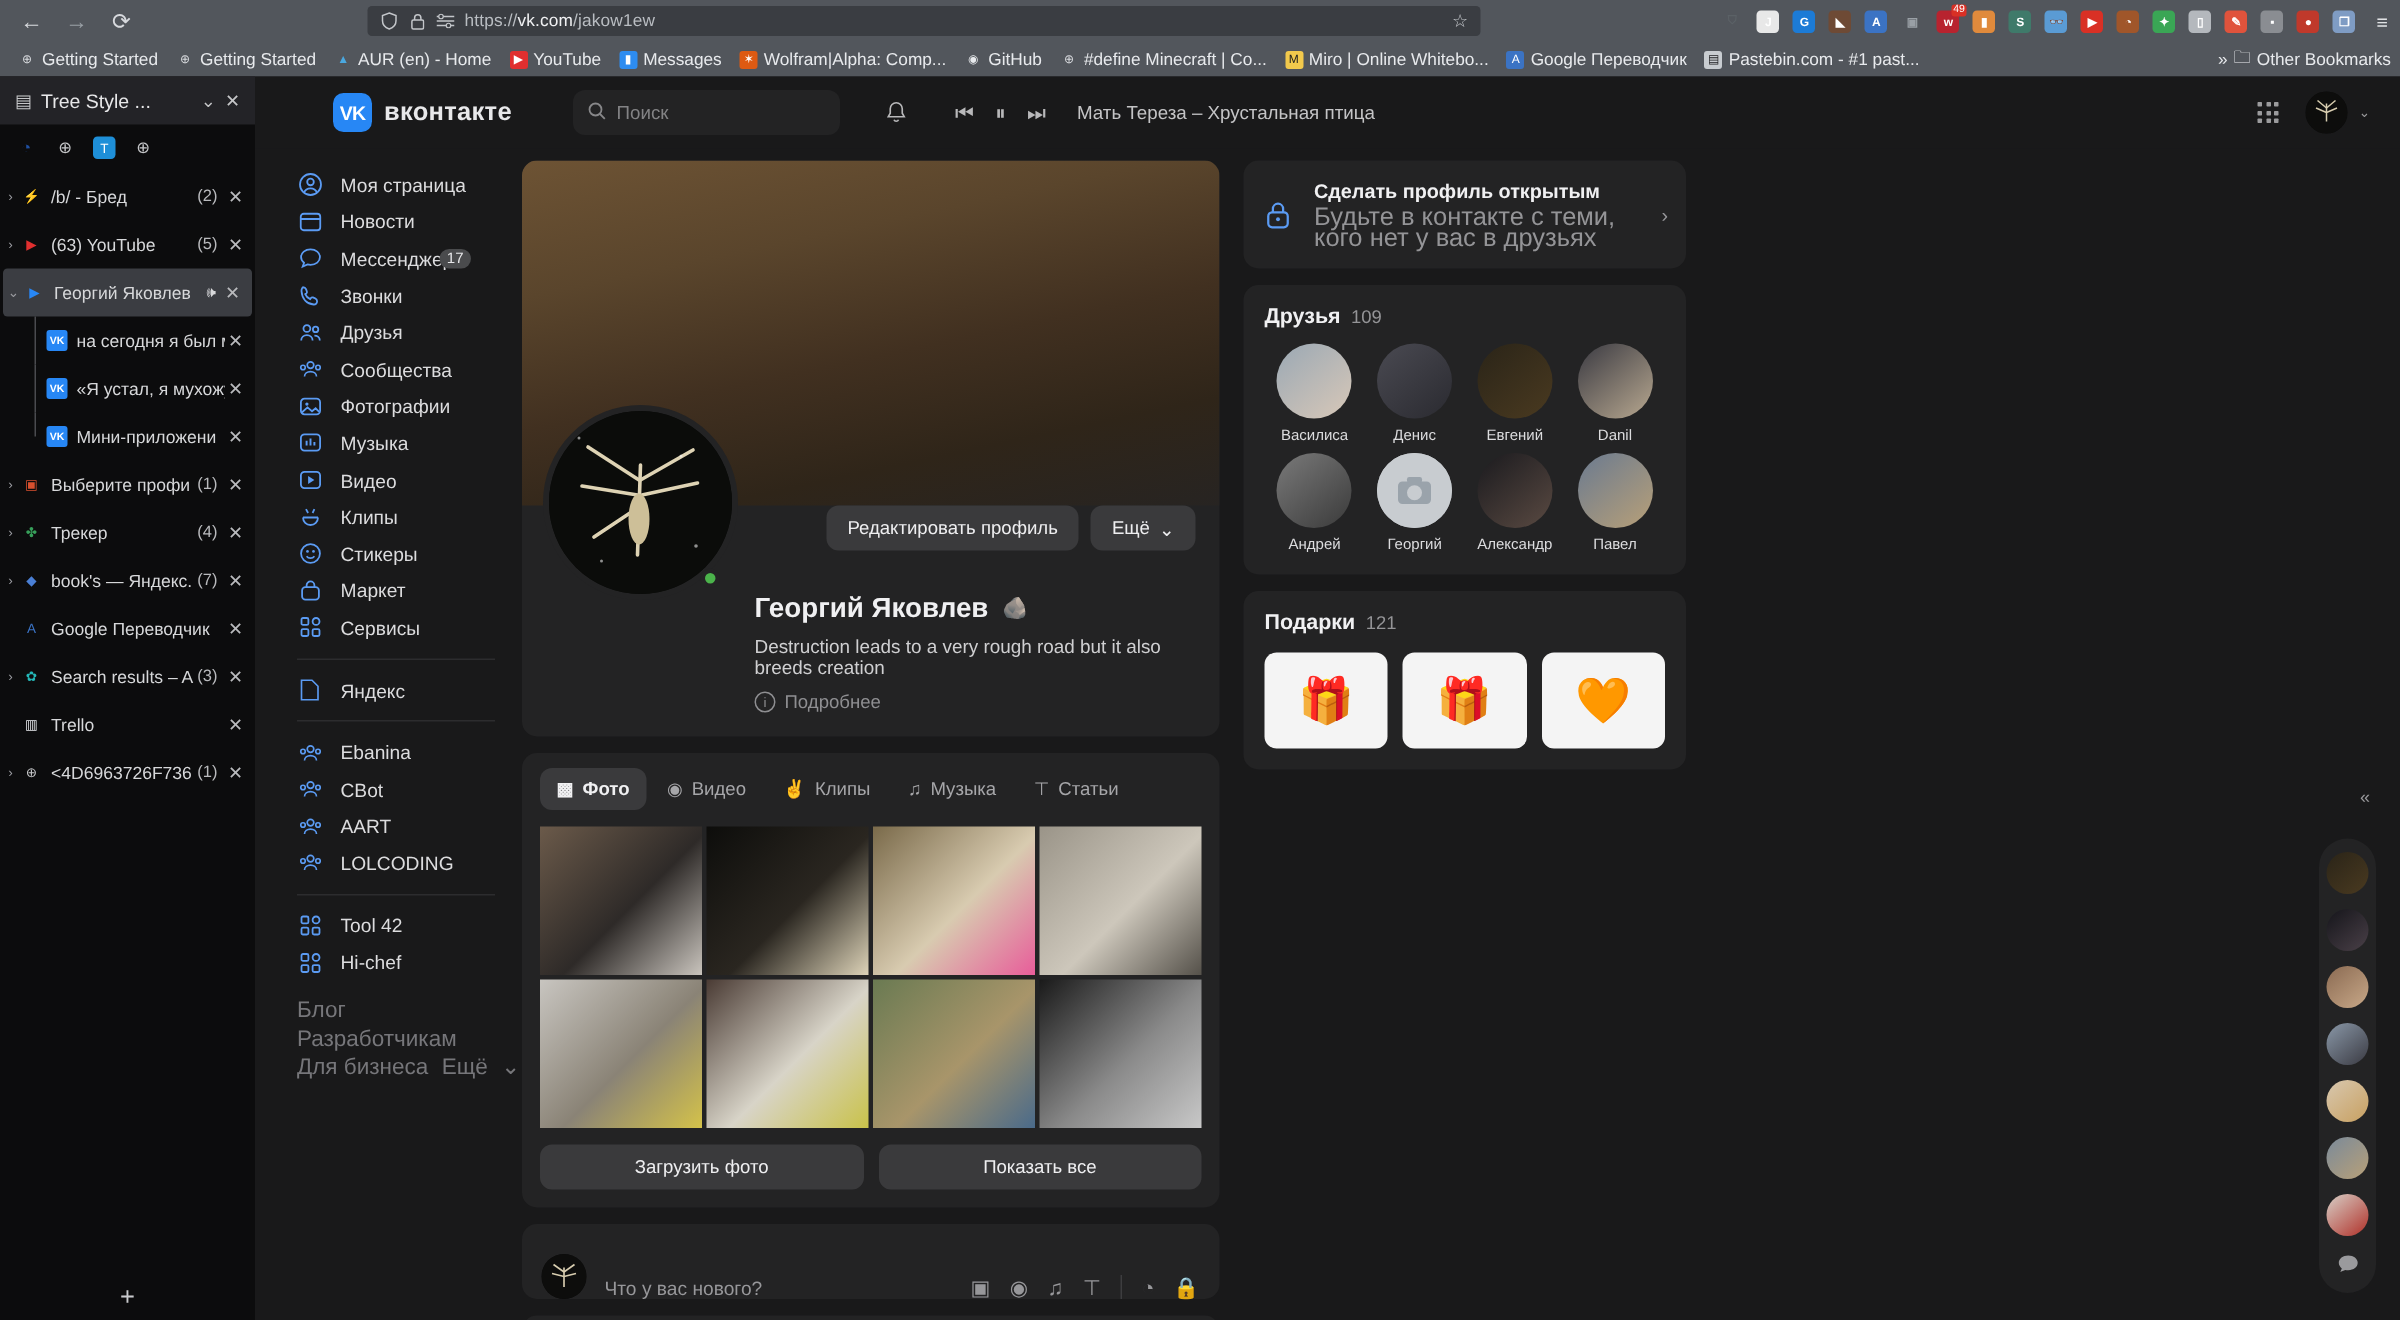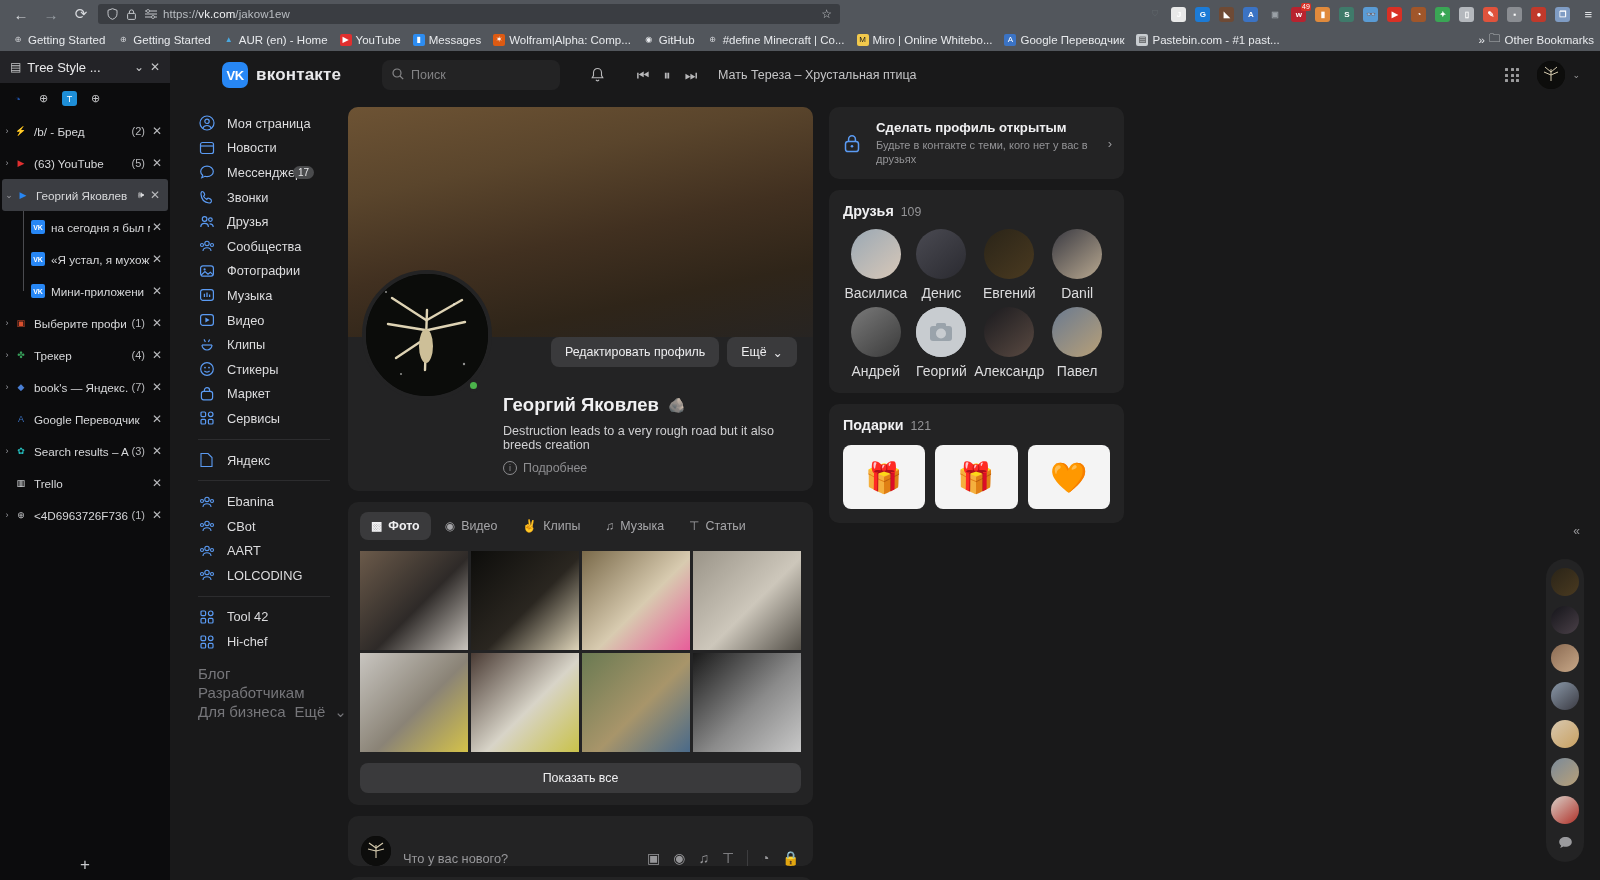--- a/index.html
+++ b/index.html
@@ -11,21 +11,21 @@
     color: #e1e3e6;
   }
   
   #browser-chrome { width: 1600px; background: #52565c; }
   #nav-bar { height: 28px; display: flex; align-items: center; padding: 0 8px; gap: 4px; }
   .navbtn {
     width: 26px; height: 24px; display: flex; align-items: center; justify-content: center;
     color: #d8dade; font-size: 15px; border-radius: 3px;
   }
   .navbtn.dim { color: #9aa0a6; }
-  #urlbar-wrap { flex: 1; display: flex; justify-content: flex-start; }
+  #urlbar-wrap { flex: 1; display: flex; justify-content: center; }
   #urlbar {
     width: 742px; height: 20px; background: #3a3d42; border-radius: 3px;
     display: flex; align-items: center; padding: 0 8px; gap: 6px;
   }
   #urlbar .ic { width: 13px; height: 13px; display: inline-flex; align-items: center; justify-content: center; color: #c3c6ca; }
   #url-text { flex: 1; font-size: 11.5px; color: #b9bdc2; letter-spacing: .1px; }
   #url-text .host { color: #f0f1f3; }
   #star-icon { color: #c3c6ca; font-size: 12px; }
   #ext-icons { display: flex; align-items: center; gap: 9px; padding-left: 10px; }
   .ext {
@@ -191,29 +191,29 @@
   .ftab { font-size: 12.8px; color: #97979a; position: relative; height: 44px; display: flex; align-items: center; }
   .ftab.active { color: #f0f0f2; font-weight: bold; }
   .ftab.active::after { content: ""; position: absolute; left: 0; right: 0; bottom: 0; height: 2px; background: #4a8ef0; border-radius: 2px; }
 
   
   #vk-right { width: 295px; flex: none; padding-top: 8px; margin-left: 16px; }
   #open-profile-card { display: flex; align-items: center; gap: 13px; padding: 13px 12px; }
   #open-profile-card .lock { width: 22px; height: 22px; color: #5b9bf3; font-size: 17px; flex: none; display:flex; align-items:center; justify-content:center;}
   #open-profile-card .txt { flex: 1; }
   #open-profile-card .t1 { font-size: 13.2px; font-weight: bold; color: #f0f0f2; }
-  #open-profile-card .t2 { font-size: 11px; color: #949497; margin-top: 3px; line-height: 14px; }
+  #open-profile-card .t2 { font-size: 17px; color: #949497; margin-top: 3px; line-height: 14px; }
   #open-profile-card .chev { color: #97979a; font-size: 13px; }
   .card-head { padding: 13px 14px 4px 14px; display: flex; align-items: baseline; gap: 7px; }
   .card-head .h { font-size: 14.3px; font-weight: bold; color: #f0f0f2; }
   .card-head .n { font-size: 12.3px; color: #949497; }
   #friends-grid { display: grid; grid-template-columns: repeat(4, 1fr); padding: 6px 14px 14px 14px; row-gap: 6px; }
   .friend { display: flex; flex-direction: column; align-items: center; gap: 6px; }
   .friend .av { width: 50px; height: 50px; border-radius: 50%; background: #3a3a3c; overflow: hidden; position: relative; }
-  .friend .nm { font-size: 14px; color: #dcdcde; }
+  .friend .nm { font-size: 10px; color: #dcdcde; }
   #gifts-grid { display: grid; grid-template-columns: repeat(3, 1fr); gap: 10px; padding: 8px 14px 14px 14px; }
   .gift { height: 64px; background: #f4f4f4; border-radius: 8px; display: flex; align-items: center; justify-content: center; font-size: 30px; }
 
   
   #vk-rail { flex: 1; position: relative; }
   #rail-collapse { position: absolute; right: 20px; top: 425px; color: #9a9a9d; font-size: 12px; }
   #rail-strip {
     position: absolute; right: 16px; top: 460px; width: 38px;
     background: #232324; border-radius: 19px; padding: 9px 0;
     display: flex; flex-direction: column; align-items: center; gap: 10px;
@@ -780,20 +780,21 @@
               <div class="photo" style="background: linear-gradient(135deg, rgb(107, 90, 74) 0%, rgb(46, 42, 40) 55%, rgb(201, 196, 189) 100%);"></div>
               <div class="photo" style="background: linear-gradient(135deg, rgb(13, 13, 11) 0%, rgb(42, 38, 32) 55%, rgb(221, 211, 184) 100%);"></div>
               <div class="photo" style="background: linear-gradient(135deg, rgb(122, 106, 74) 0%, rgb(216, 203, 176) 55%, rgb(232, 93, 154) 100%);"></div>
               <div class="photo" style="background: linear-gradient(135deg, rgb(154, 148, 136) 0%, rgb(205, 199, 187) 55%, rgb(85, 81, 74) 100%);"></div>
               <div class="photo" style="background: linear-gradient(135deg, rgb(200, 197, 192) 0%, rgb(138, 131, 118) 55%, rgb(212, 194, 74) 100%);"></div>
               <div class="photo" style="background: linear-gradient(135deg, rgb(74, 59, 52) 0%, rgb(216, 212, 200) 55%, rgb(201, 194, 74) 100%);"></div>
               <div class="photo" style="background: linear-gradient(135deg, rgb(106, 122, 82) 0%, rgb(168, 149, 106) 55%, rgb(74, 106, 138) 100%);"></div>
               <div class="photo" style="background: linear-gradient(135deg, rgb(26, 26, 26) 0%, rgb(138, 138, 138) 55%, rgb(200, 200, 200) 100%);"></div>
             </div>
           <div id="photo-actions">
+            <div class="wide-btn">Загрузить фото</div>
             <div class="wide-btn">Показать все</div>
           </div>
         </div>
 
         <div class="card" id="composer">
           <div class="av">
             <svg width="30" height="30" viewBox="0 0 30 30">
                 <rect width="30" height="30" fill="#0d0d0c"></rect>
                 <g stroke="#d8cdb0" stroke-width="1.1" fill="none">
                   <path d="M15 9 L15 22"></path>

